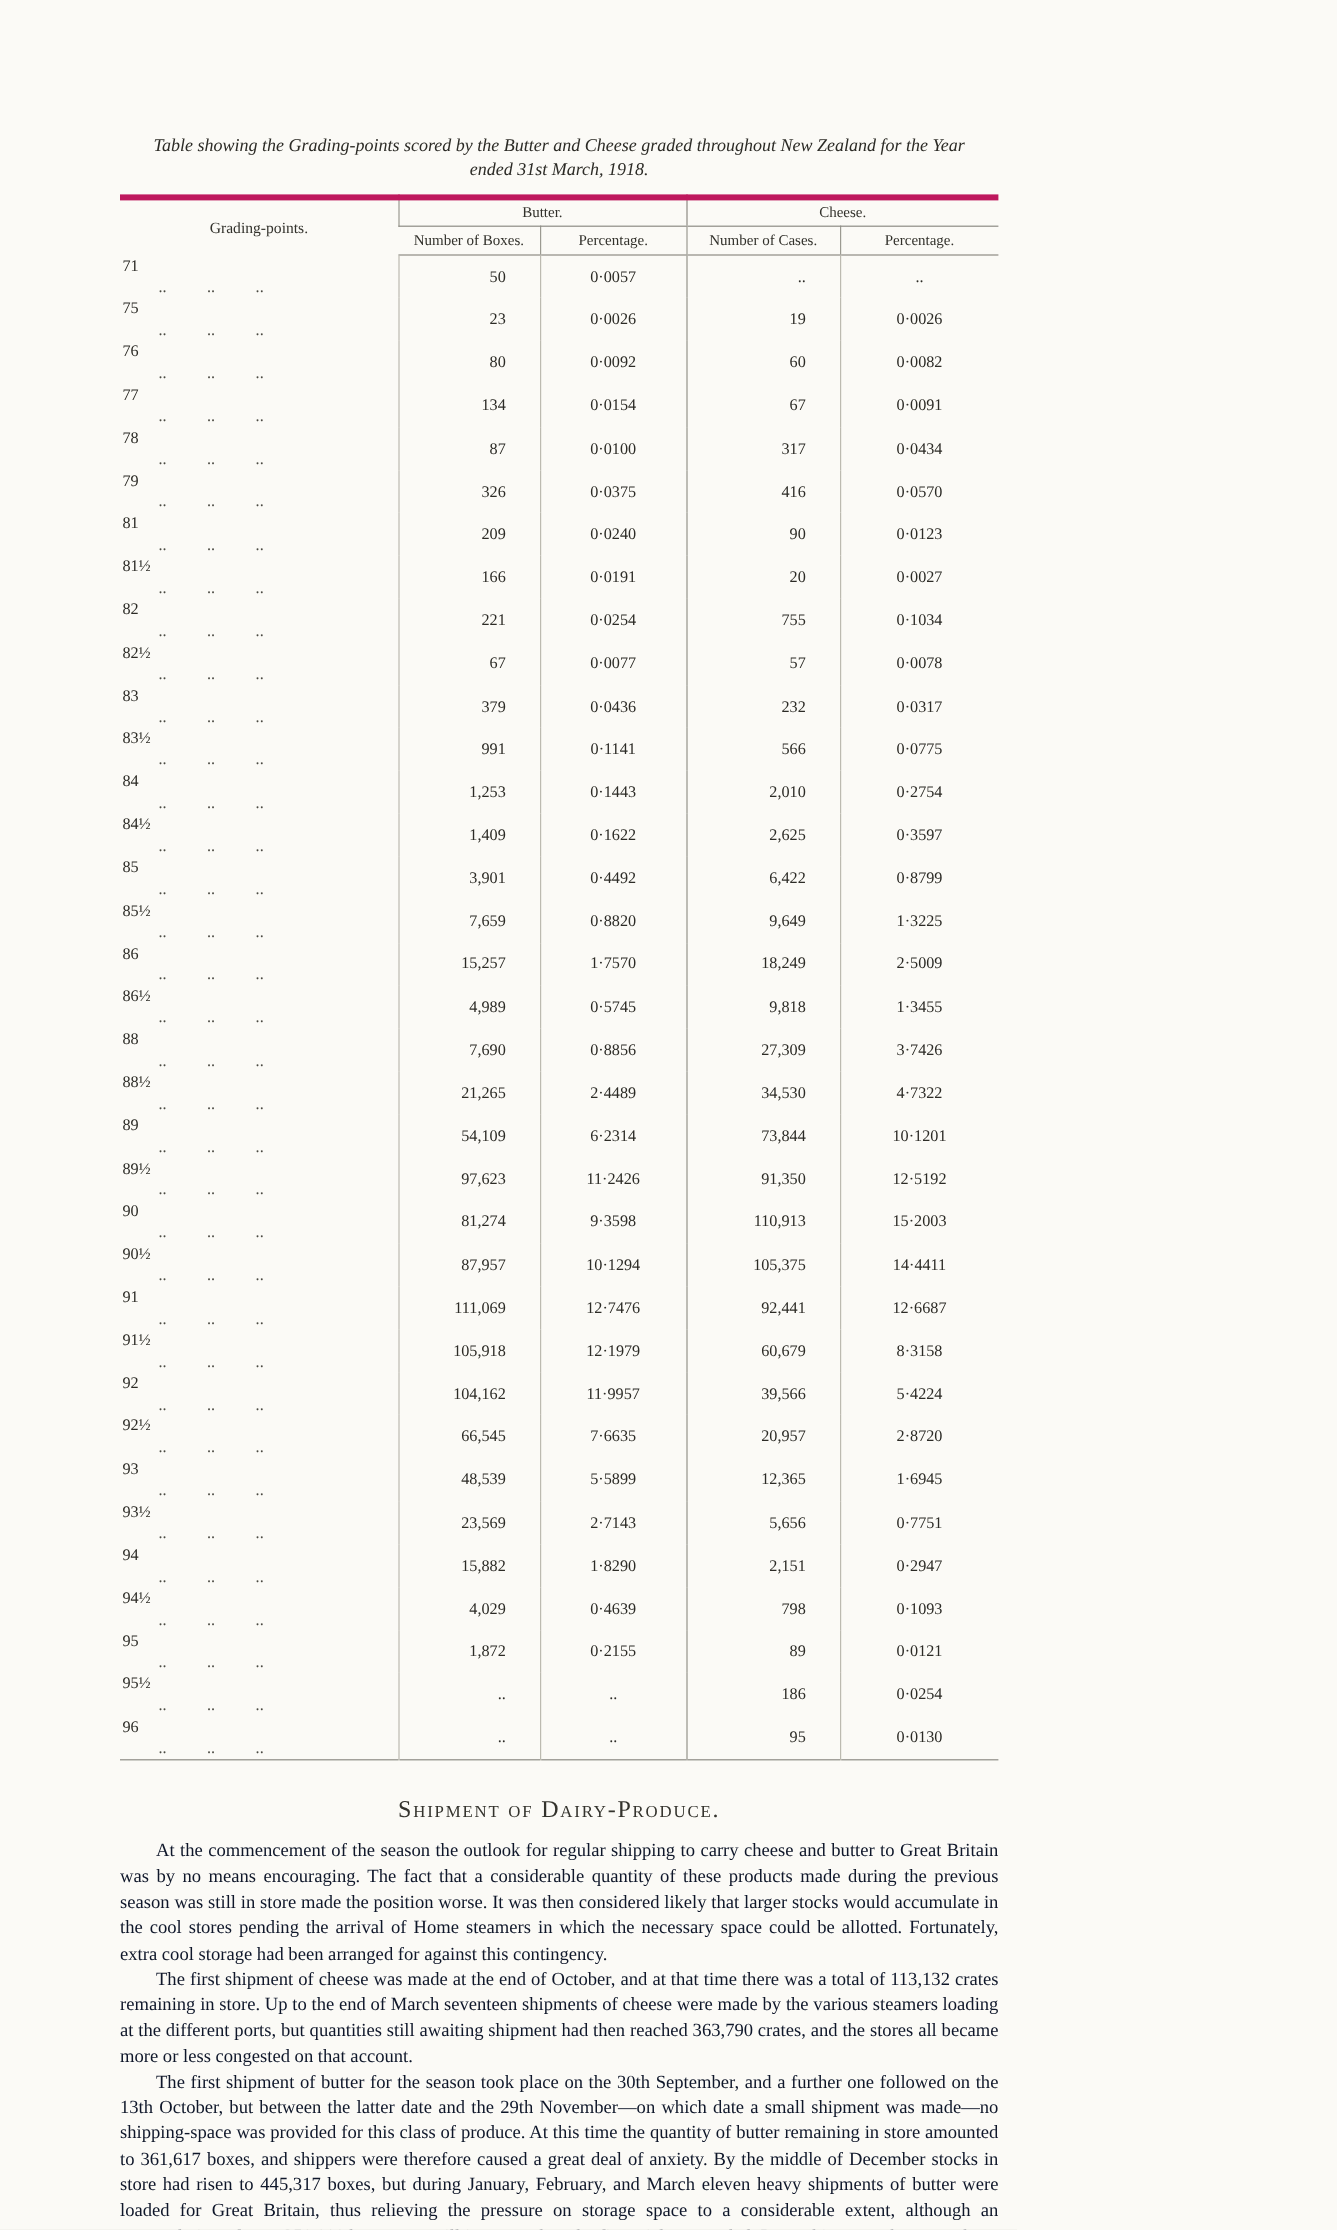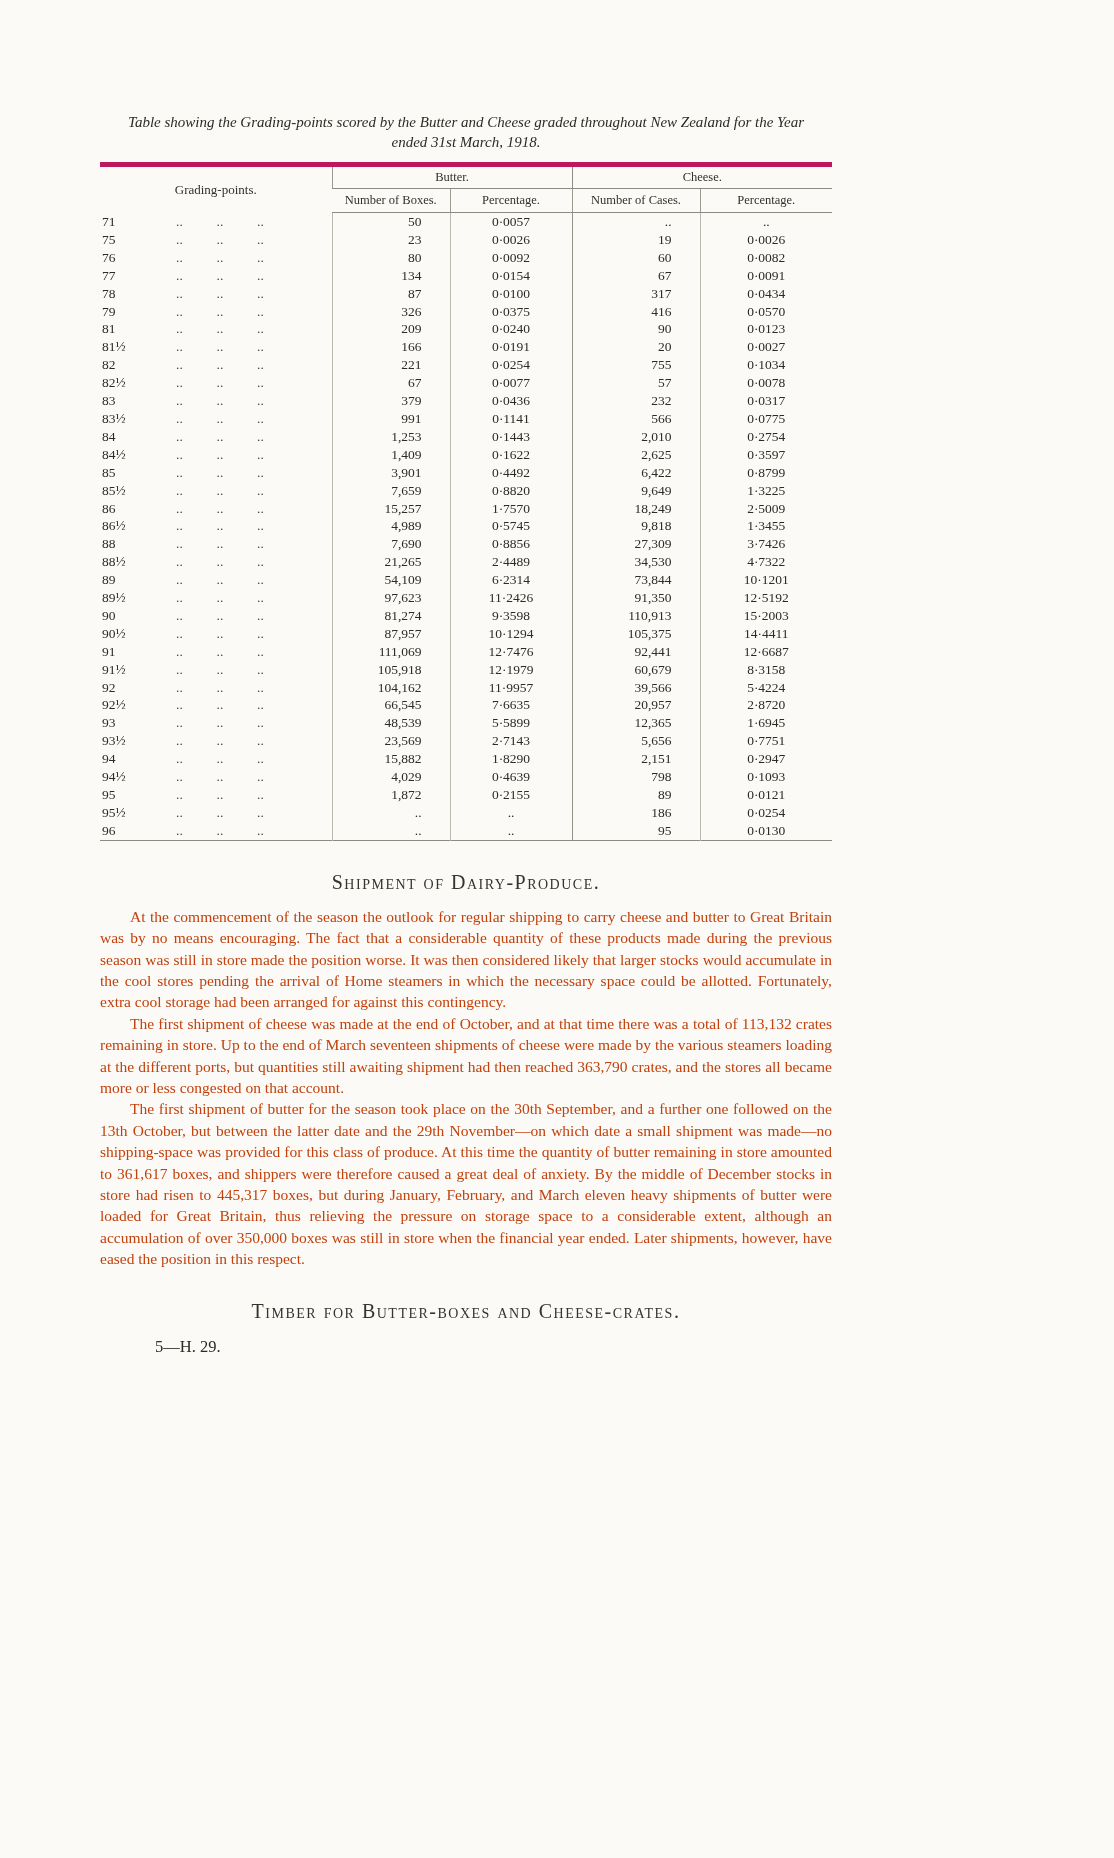--- a/index.html
+++ b/index.html
@@ -75,21 +75,21 @@
     font-size: 13.5px;
     line-height: 17.9px;
     height: 17.9px;
     padding: 0;
     white-space: nowrap;
     color: #2c2b26;
   }
   .grading-table tbody td + td { border-left: 1px solid #bcbab0; }
   .grading-table tbody td.cheese-cases { border-left: 1px solid #94938a; }
   .grading-table td.grade-cell { padding-left: 2px; }
-  .grade-wrap { display: flex; }
+  .grade-wrap { display: flex; flex-direction: column; }
   .grade-val { display: inline-block; width: 44px; }
   .leader { white-space: pre; margin-left: 30px; color: #4a4942; }
   .grading-table td.num { text-align: right; padding-right: 28px; }
   .grading-table td.pct { text-align: center; }
   
   .section-heading {
     margin-top: 30px;
     margin-bottom: 12px;
     text-align: center;
     font-variant: small-caps;
@@ -97,21 +97,21 @@
     font-size: 20px;
     color: #34332d;
   }
   .section-heading-2 { }
   p.body-para {
     margin: 0;
     font-size: 15.5px;
     line-height: 21.4px;
     text-align: justify;
     text-indent: 30px;
-    color: #c2410c;
+    color: #0f172a;
   }
   .page-footer {
     margin-top: 14px;
     padding-left: 55px;
     font-size: 16.5px;
   }
 </style>
 </head>
 <body>
 

